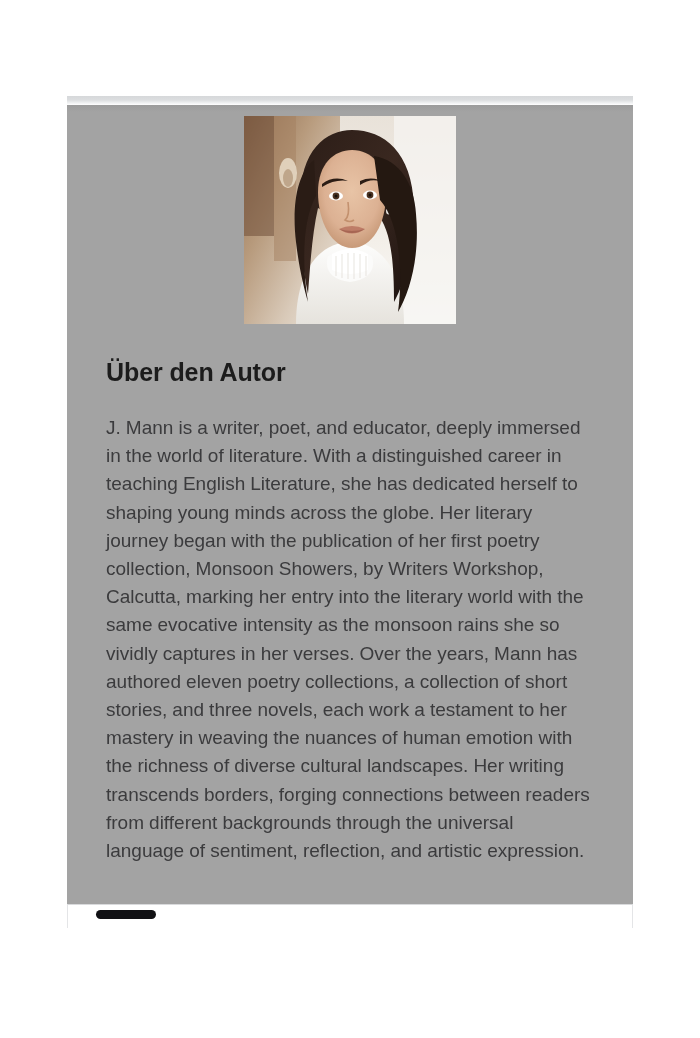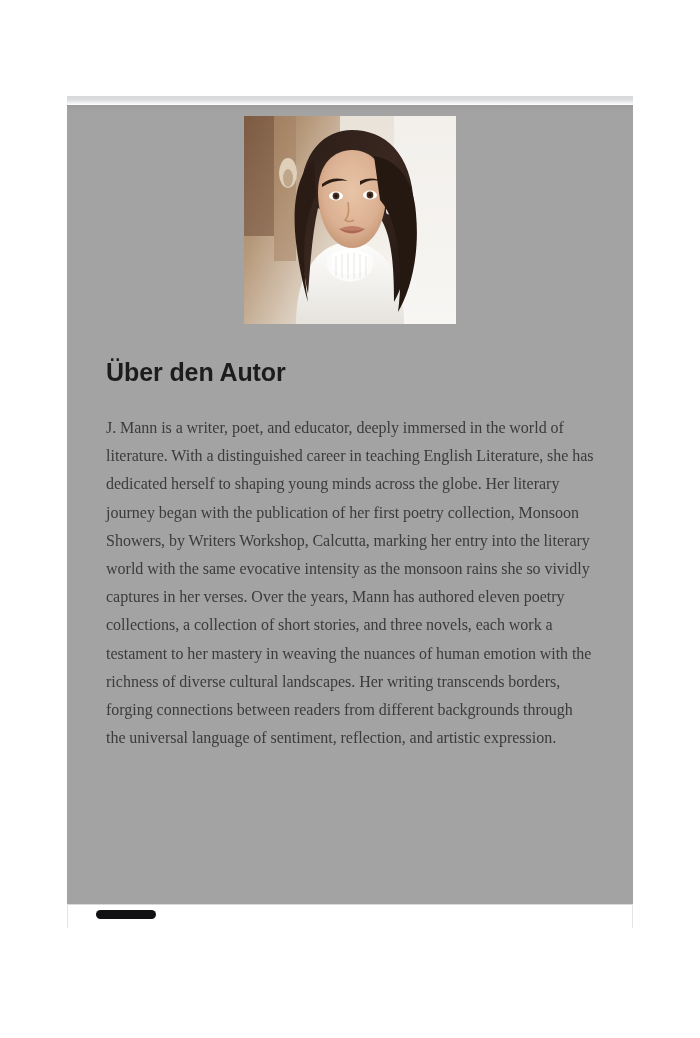--- a/index.html
+++ b/index.html
@@ -82,24 +82,24 @@
     color: #1c1c1c;
     letter-spacing: -0.1px;
     font-family: "Liberation Sans", sans-serif;
   }
 
   .about-body {
     position: absolute;
     left: 39px;
     top: 309px;
     width: 490px;
-    font-size: 16px;
+    font-size: 19px;
     line-height: 28.2px;
     color: #3b3b3d;
-    font-family: Liberation Serif, serif;
+    font-family: Liberation Sans, sans-serif;
     text-align: left;
     word-spacing: -0.2px;
   }
 
   
   .bottom-bar {
     position: absolute;
     left: 0;
     bottom: 0;
     width: 566px;

